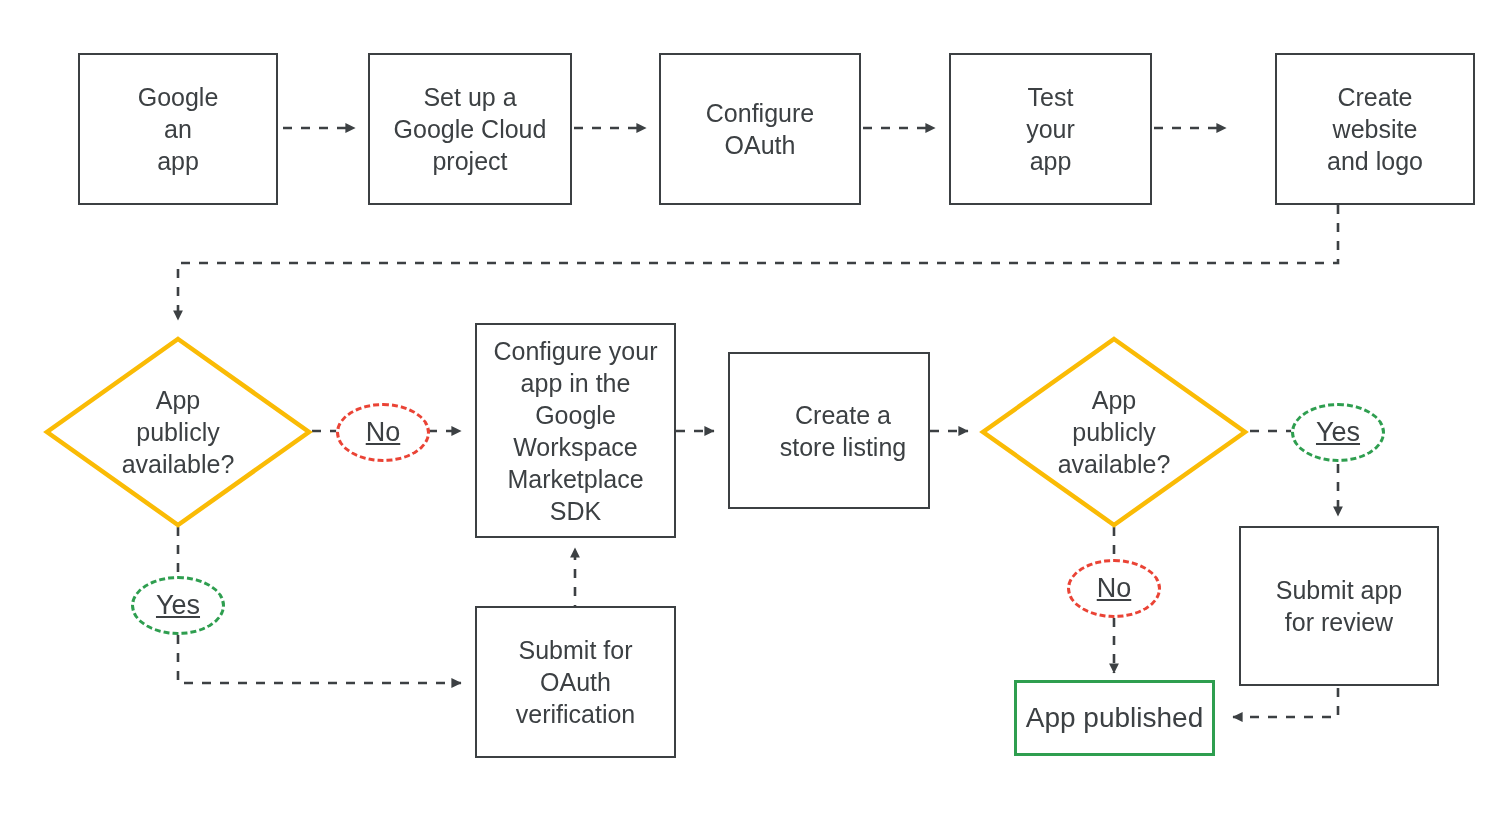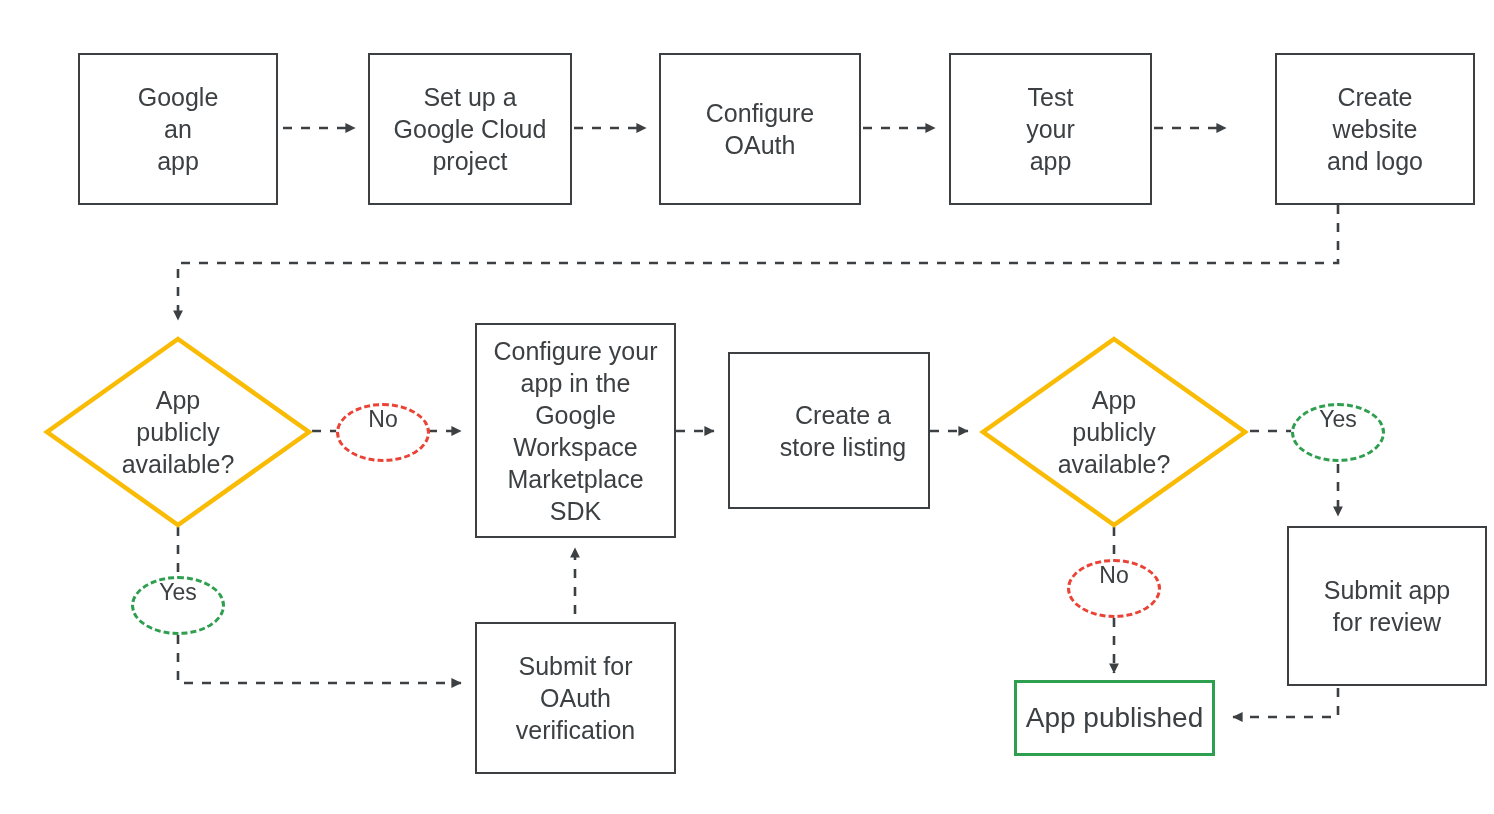--- a/index.html
+++ b/index.html
@@ -61,26 +61,27 @@
     text-align: center;
     color: #3c4043;
     font-size: 25px;
     line-height: 1.28;
     white-space: pre-line;
   }
   .pill {
     position: absolute;
     box-sizing: border-box;
     display: flex;
-    align-items: flex-start;
+    align-items: center;
     justify-content: center;
     border-radius: 50%;
     background: #ffffff;
-    font-size: 23px;
+    font-size: 27px;
     color: #3c4043;
+    text-decoration: underline;
   }
   .pill-no {
     border: 3px dashed #ea4335;
   }
   .pill-yes {
     border: 3px dashed #2e9e4f;
   }
 </style>
 </head>
 <body>
@@ -179,27 +180,27 @@
 
   <div class="decision-wrap" style="left:979px; top:335px; width:270px; height:194px;">
     <svg width="270" height="194" viewBox="0 0 270 194">
       <polygon points="135,4 266,97 135,190 4,97" fill="#ffffff" stroke="#fabb05" stroke-width="4.5" stroke-linejoin="miter"></polygon>
     </svg>
     <div class="decision-label">App
 publicly
 available?</div>
   </div>
 
-  <div class="node proc" style="left:475px; top:622px; width:201px; height:152px;">
+  <div class="node proc" style="left:475px; top:606px; width:201px; height:152px;">
     <span>Submit for
 OAuth
 verification</span>
   </div>
 
-  <div class="node proc" style="left:1239px; top:526px; width:200px; height:160px;margin-left:48px;">
+  <div class="node proc" style="left:1239px; top:526px; width:200px; height:160px;">
     <span>Submit app
 for review</span>
   </div>
 
   <div class="node proc-final" style="left:1014px; top:680px; width:201px; height:76px;">
     <span>App published</span>
   </div>
 
   <div class="pill pill-no" style="left:336px; top:403px; width:94px; height:59px;">
     <span>No</span>

